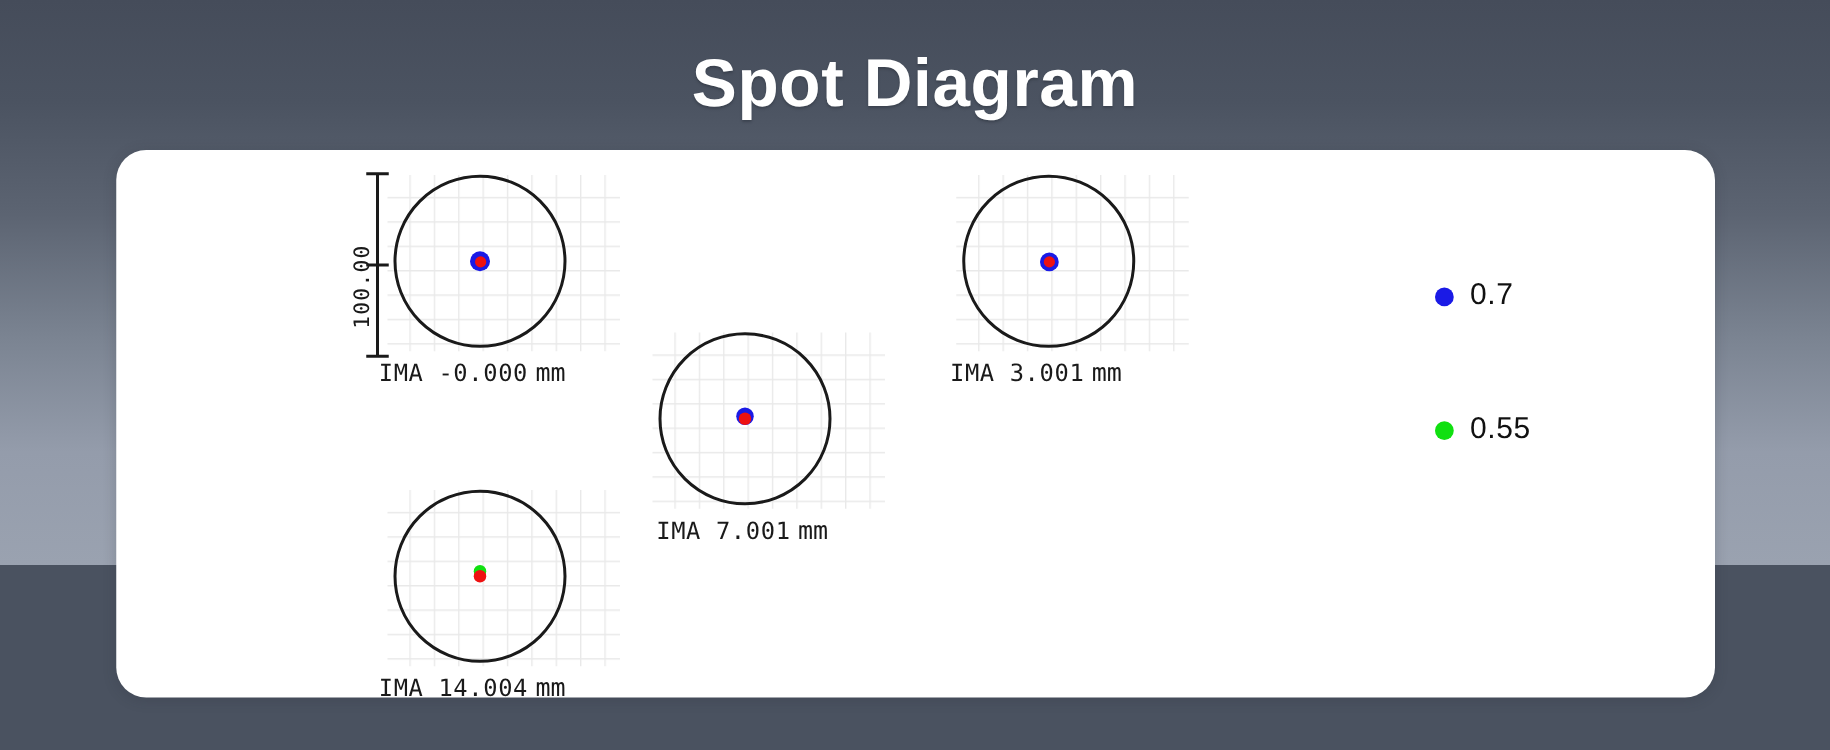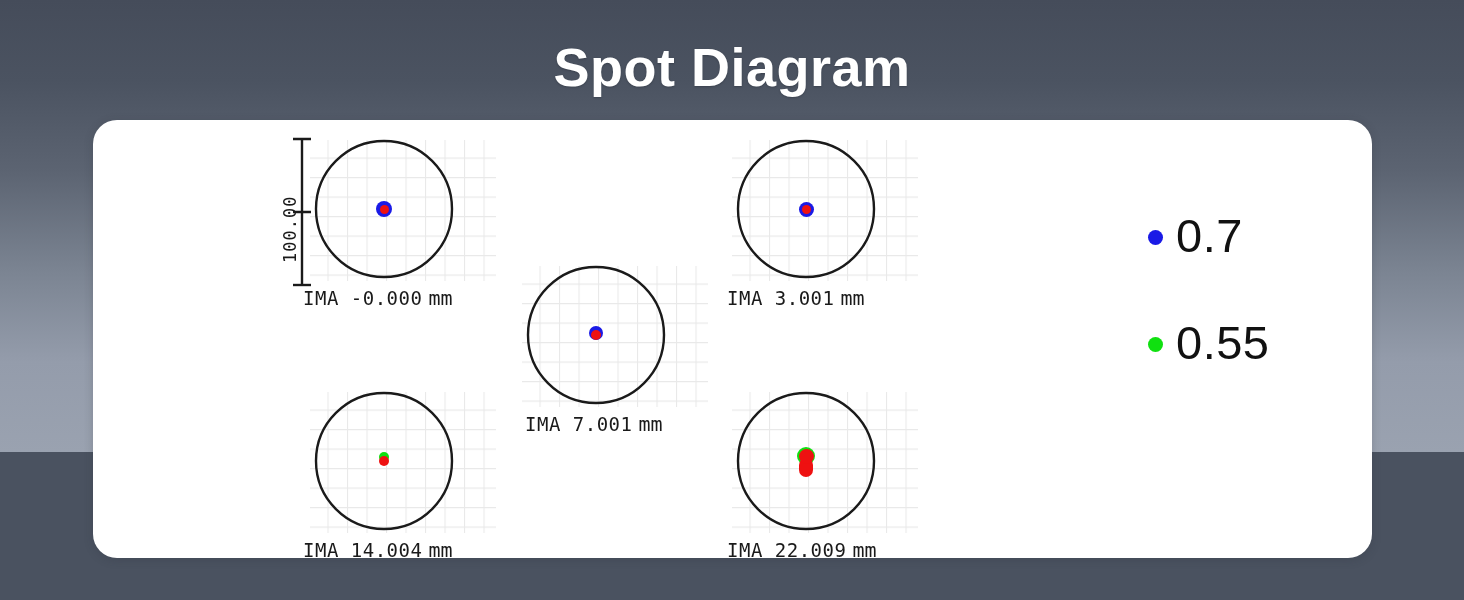--- a/index.html
+++ b/index.html
@@ -118,21 +118,21 @@
     width: 15px;
     height: 15px;
     border-radius: 50%;
   }
   .legend-text {
     position: absolute;
     left: 28px;
     top: -7px;
     color: #111111;
     font-family: "Liberation Sans", sans-serif;
-    font-size: 47px;
+    font-size: 24px;
     font-weight: 400;
     line-height: 46px;
     letter-spacing: 0.5px;
   }
 </style>
 </head>
 <body>
 
 <div id="stage">
 
@@ -165,21 +165,21 @@
         <line x1="9" y1="152" x2="27" y2="152" stroke="#1a1a1a" stroke-width="2.4"></line>
       </svg>
 
       <div class="scale-label" style="left:-28px; top:125px;">100.00</div>
 
       <div class="ima-label" style="left:-5px; top:148px;">
         <span>IMA -0.000</span><span class="unit">mm</span>
       </div>
     </div>
 
-    <div class="plot" style="left:637px; top:18px; width:190px; height:175px;">
+    <div class="plot" style="left:670px; top:18px; width:190px; height:175px;">
 
       <svg class="grid-svg" width="190" height="145">
         <defs>
           <pattern id="g3" width="19.5" height="19.5" patternUnits="userSpaceOnUse">
             <path d="M 19.5 0 L 0 0 0 19.5" fill="none" stroke="#e9e9e9" stroke-width="2.2"></path>
           </pattern>
         </defs>
         <rect x="2" y="2" width="186" height="141" fill="url(#g3)"></rect>
       </svg>
 
@@ -234,43 +234,20 @@
       </svg>
 
       <div class="spot spot-green" style="left:71px; top:62px; width:10px; height:10px;"></div>
       <div class="spot spot-red" style="left:71px; top:66px; width:10px; height:10px;"></div>
 
       <div class="ima-label" style="left:-5px; top:148px;">
         <span>IMA 14.004</span><span class="unit">mm</span>
       </div>
     </div>
 
-    <div class="plot" style="left:637px; top:270px; width:190px; height:175px;">
-
-      <svg class="grid-svg" width="190" height="145">
-        <defs>
-          <pattern id="g22" width="19.5" height="19.5" patternUnits="userSpaceOnUse">
-            <path d="M 19.5 0 L 0 0 0 19.5" fill="none" stroke="#e9e9e9" stroke-width="2.2"></path>
-          </pattern>
-        </defs>
-        <rect x="2" y="2" width="186" height="141" fill="url(#g22)"></rect>
-      </svg>
-
-      <svg class="circle-svg" width="190" height="145">
-        <circle cx="76" cy="71" r="68" fill="none" stroke="#1a1a1a" stroke-width="2.4"></circle>
-      </svg>
-
-      <div class="spot spot-green" style="left:67px; top:57px; width:18px; height:18px;"></div>
-      <div class="spot spot-red" style="left:69px; top:68px; width:14px; height:19px; border-radius:7px 7px 7px 7px;"></div>
-      <div class="spot spot-red" style="left:69px; top:59px; width:15px; height:15px;"></div>
-
-      <div class="ima-label" style="left:-3px; top:148px;">
-        <span>IMA 22.009</span><span class="unit">mm</span>
-      </div>
-    </div>
 
     <div id="legend">
 
       <div class="legend-row">
         <span class="legend-dot" style="background:#1a1ae6;"></span>
         <span class="legend-text">0.7</span>
       </div>
 
       <div class="legend-row">
         <span class="legend-dot" style="background:#10e010;"></span>

